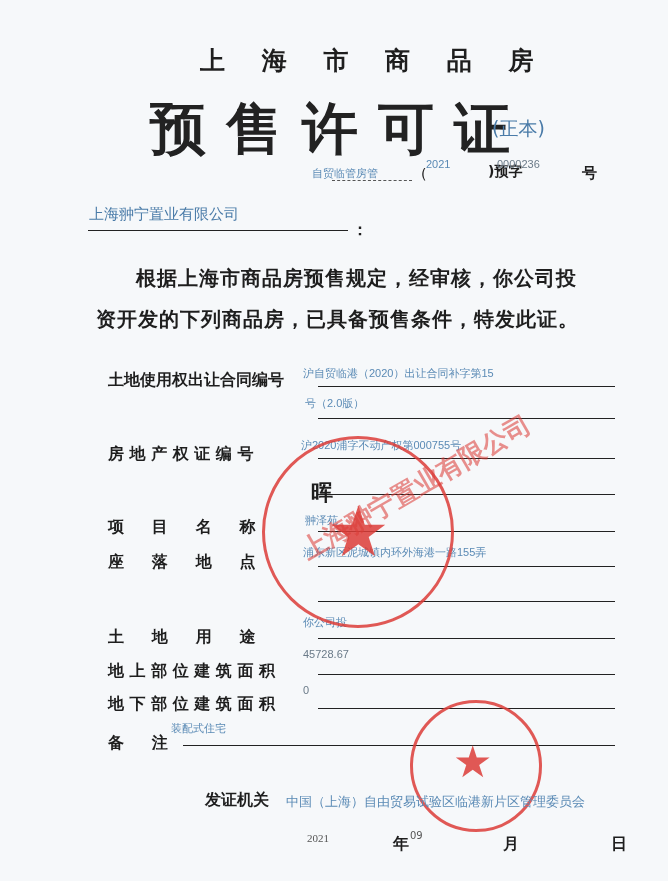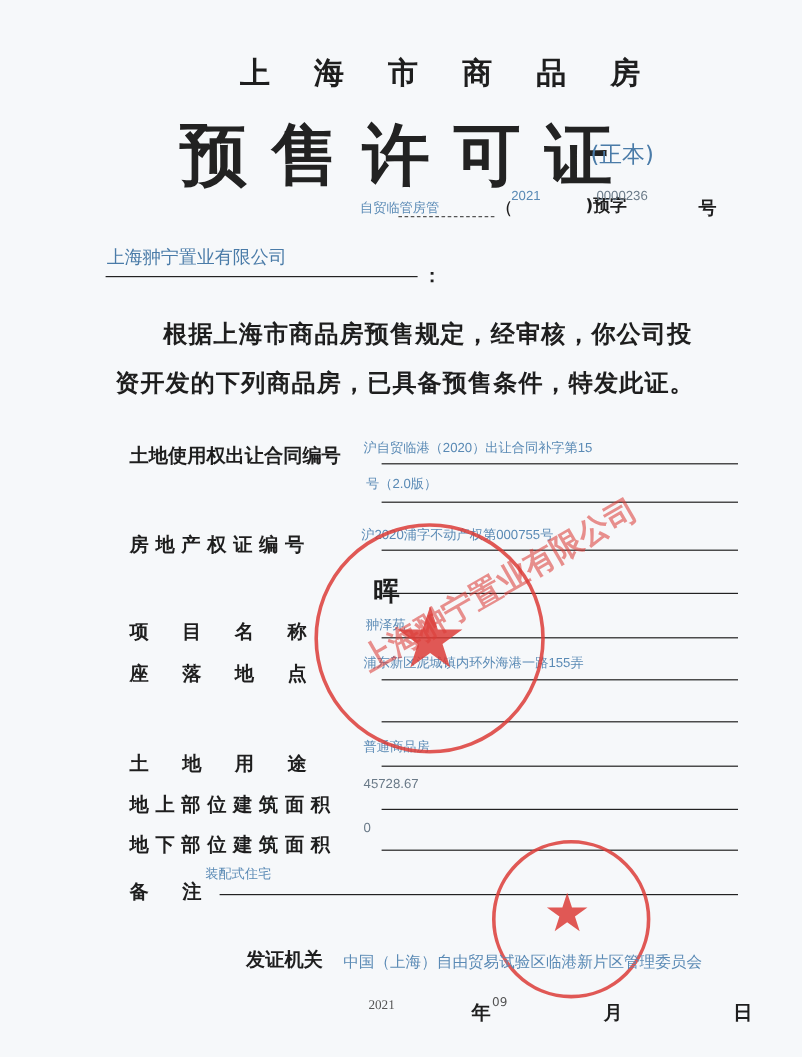--- a/index.html
+++ b/index.html
@@ -5,21 +5,21 @@
   html, body { margin:0; padding:0; }
   body {
     width:668px; height:881px; background:#f6f8fa; position:relative; overflow:hidden;
     font-family:"DejaVu Sans", sans-serif; color:#1e1e1e;
   }
   .abs { position:absolute; }
   .title-sub { left:200px; top:44px; font-size:25px; font-weight:bold; letter-spacing:14px; font-family:"DejaVu Serif", serif; }
   .title-main { left:150px; top:92px; font-size:56px; font-weight:bold; letter-spacing:20px; font-family:"DejaVu Sans", sans-serif; color:#222; }
   .copy-tag { left:472px; top:116px; font-size:19px; color:#4a7ba8;margin-left:20px; }
   .blue-sm { font-size:11px; color:#5a8ab5; font-family:"Liberation Sans", sans-serif; }
-  .permit-line { left:300px; top:162px; }
+  .permit-line { left:312px; top:162px; }
   .dash { left:332px; top:180px; width:80px; border-top:1px dashed #555; }
   .hao { font-size:15px; font-weight:bold; }
   .company { left:89px; top:205px; font-size:15px; color:#4a7ba8; }
   .company-line { left:88px; top:230px; width:260px; border-top:1.5px solid #222; }
   .colon { left:352px; top:220px; font-size:16px; font-weight:bold; }
   .para { left:96px; font-size:20px; font-weight:bold; letter-spacing:1px; }
   .label { font-size:16px; font-weight:bold; font-family:"DejaVu Serif", serif; white-space:pre; }
   .rule { height:0; border-top:1.6px solid #222; }
   .val { font-size:11px; color:#5a8ab5; white-space:nowrap; font-family:"Liberation Sans", sans-serif; }
   .seal { border-radius:50%; border:3px solid rgba(220,60,55,0.85); }
@@ -67,21 +67,21 @@
 <div class="abs label" style="left:108px;top:517px;">项     目     名     称</div>
 <div class="abs val" style="left:305px;top:513px;">翀泽苑</div>
 <div class="abs rule" style="left:318px;top:531px;width:297px;"></div>
 
 <div class="abs label" style="left:108px;top:552px;">座     落     地     点</div>
 <div class="abs val" style="left:303px;top:545px;">浦东新区泥城镇内环外海港一路155弄</div>
 <div class="abs rule" style="left:318px;top:566px;width:297px;"></div>
 <div class="abs rule" style="left:318px;top:601px;width:297px;"></div>
 
 <div class="abs label" style="left:108px;top:627px;">土     地     用     途</div>
-<div class="abs val" style="left:303px;top:615px;">普通商品房</div>
+<div class="abs val" style="left:303px;top:615px;">你公司投</div>
 <div class="abs rule" style="left:318px;top:638px;width:297px;"></div>
 
 <div class="abs label" style="left:108px;top:661px;">地 上 部 位 建 筑 面 积</div>
 <div class="abs val" style="left:303px;top:648px;color:#6a7a88;">45728.67</div>
 <div class="abs rule" style="left:318px;top:674px;width:297px;"></div>
 
 <div class="abs label" style="left:108px;top:694px;">地 下 部 位 建 筑 面 积</div>
 <div class="abs val" style="left:303px;top:684px;color:#6a7a88;">0</div>
 <div class="abs rule" style="left:318px;top:708px;width:297px;"></div>
 

